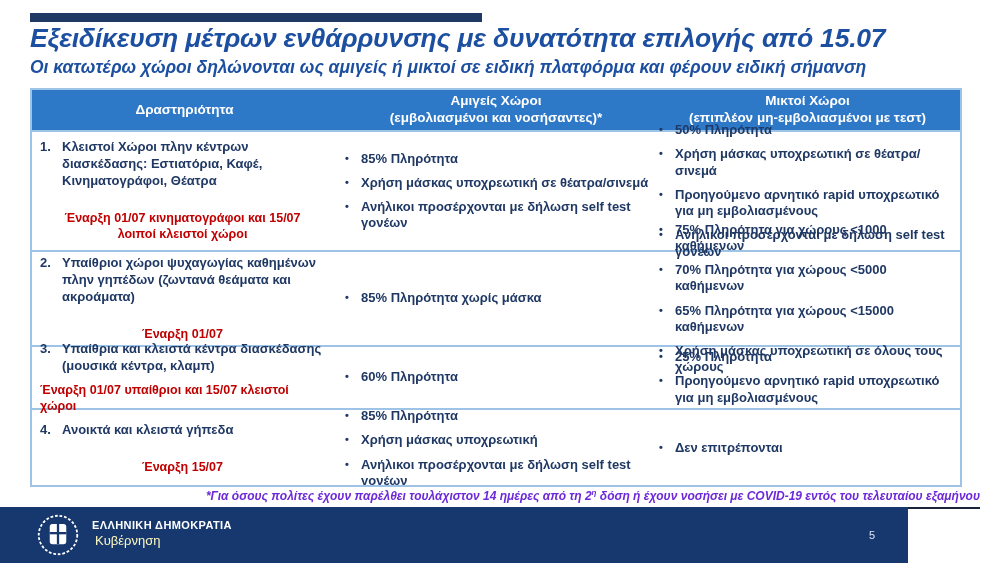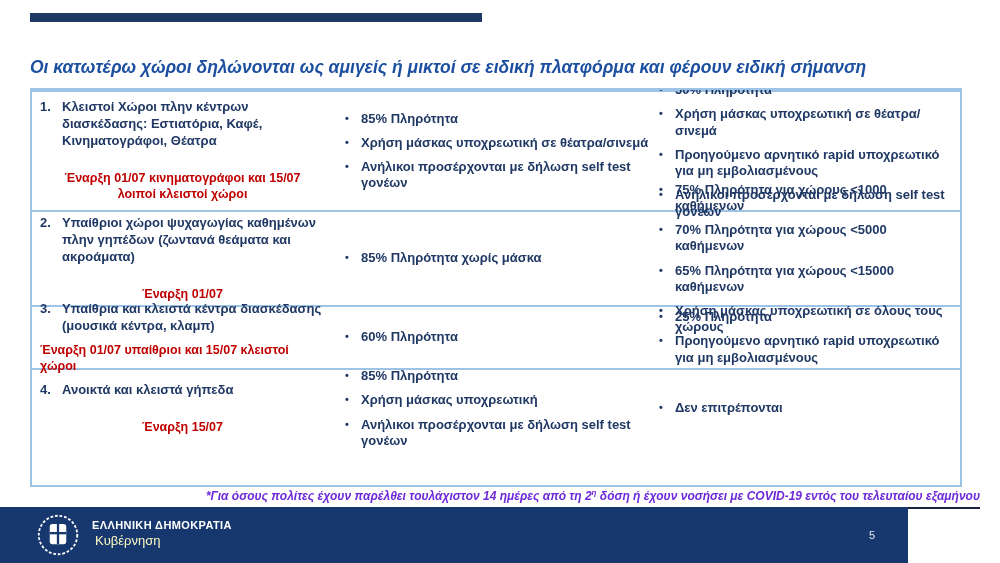--- a/index.html
+++ b/index.html
@@ -45,24 +45,38 @@
   .org-name{font-size:11px;font-weight:bold;letter-spacing:0.4px;}
   .org-sub{font-size:13px;font-weight:normal;margin-top:2px;margin-left:3px;color:#fef9c3;}
   .pagenum{position:absolute;right:33px;top:22px;font-size:11px;color:#DDE6F2;}
 </style>
 </head>
 <body>
 
 <div class="page">
 
   <div class="topbar"></div>
+  <div class="title">Εξειδίκευση μέτρων ενθάρρυνσης με δυνατότητα επιλογής από 15.07</div>
   <div class="subtitle">Οι κατωτέρω χώροι δηλώνονται ως αμιγείς ή μικτοί σε ειδική πλατφόρμα και φέρουν ειδική σήμανση</div>
 
   <div class="table">
 
+    <div class="thead">
+      <div class="th col1">
+        <div>Δραστηριότητα</div>
+      </div>
+      <div class="th col2">
+        <div>Αμιγείς Χώροι</div>
+        <div>(εμβολιασμένοι και νοσήσαντες)*</div>
+      </div>
+      <div class="th col3">
+        <div>Μικτοί Χώροι</div>
+        <div>(επιπλέον μη-εμβολιασμένοι με τεστ)</div>
+      </div>
+    </div>
 
     <div class="trow r1">
       <div class="cell c1">
         <div class="activity">
           <span class="num">1.</span>
           <span>Κλειστοί Χώροι πλην κέντρων διασκέδασης: Εστιατόρια, Καφέ, Κινηματογράφοι, Θέατρα</span>
         </div>
         <div class="start-note center">Έναρξη 01/07 κινηματογράφοι και 15/07 λοιποί κλειστοί χώροι</div>
       </div>
       <div class="cell c2">

